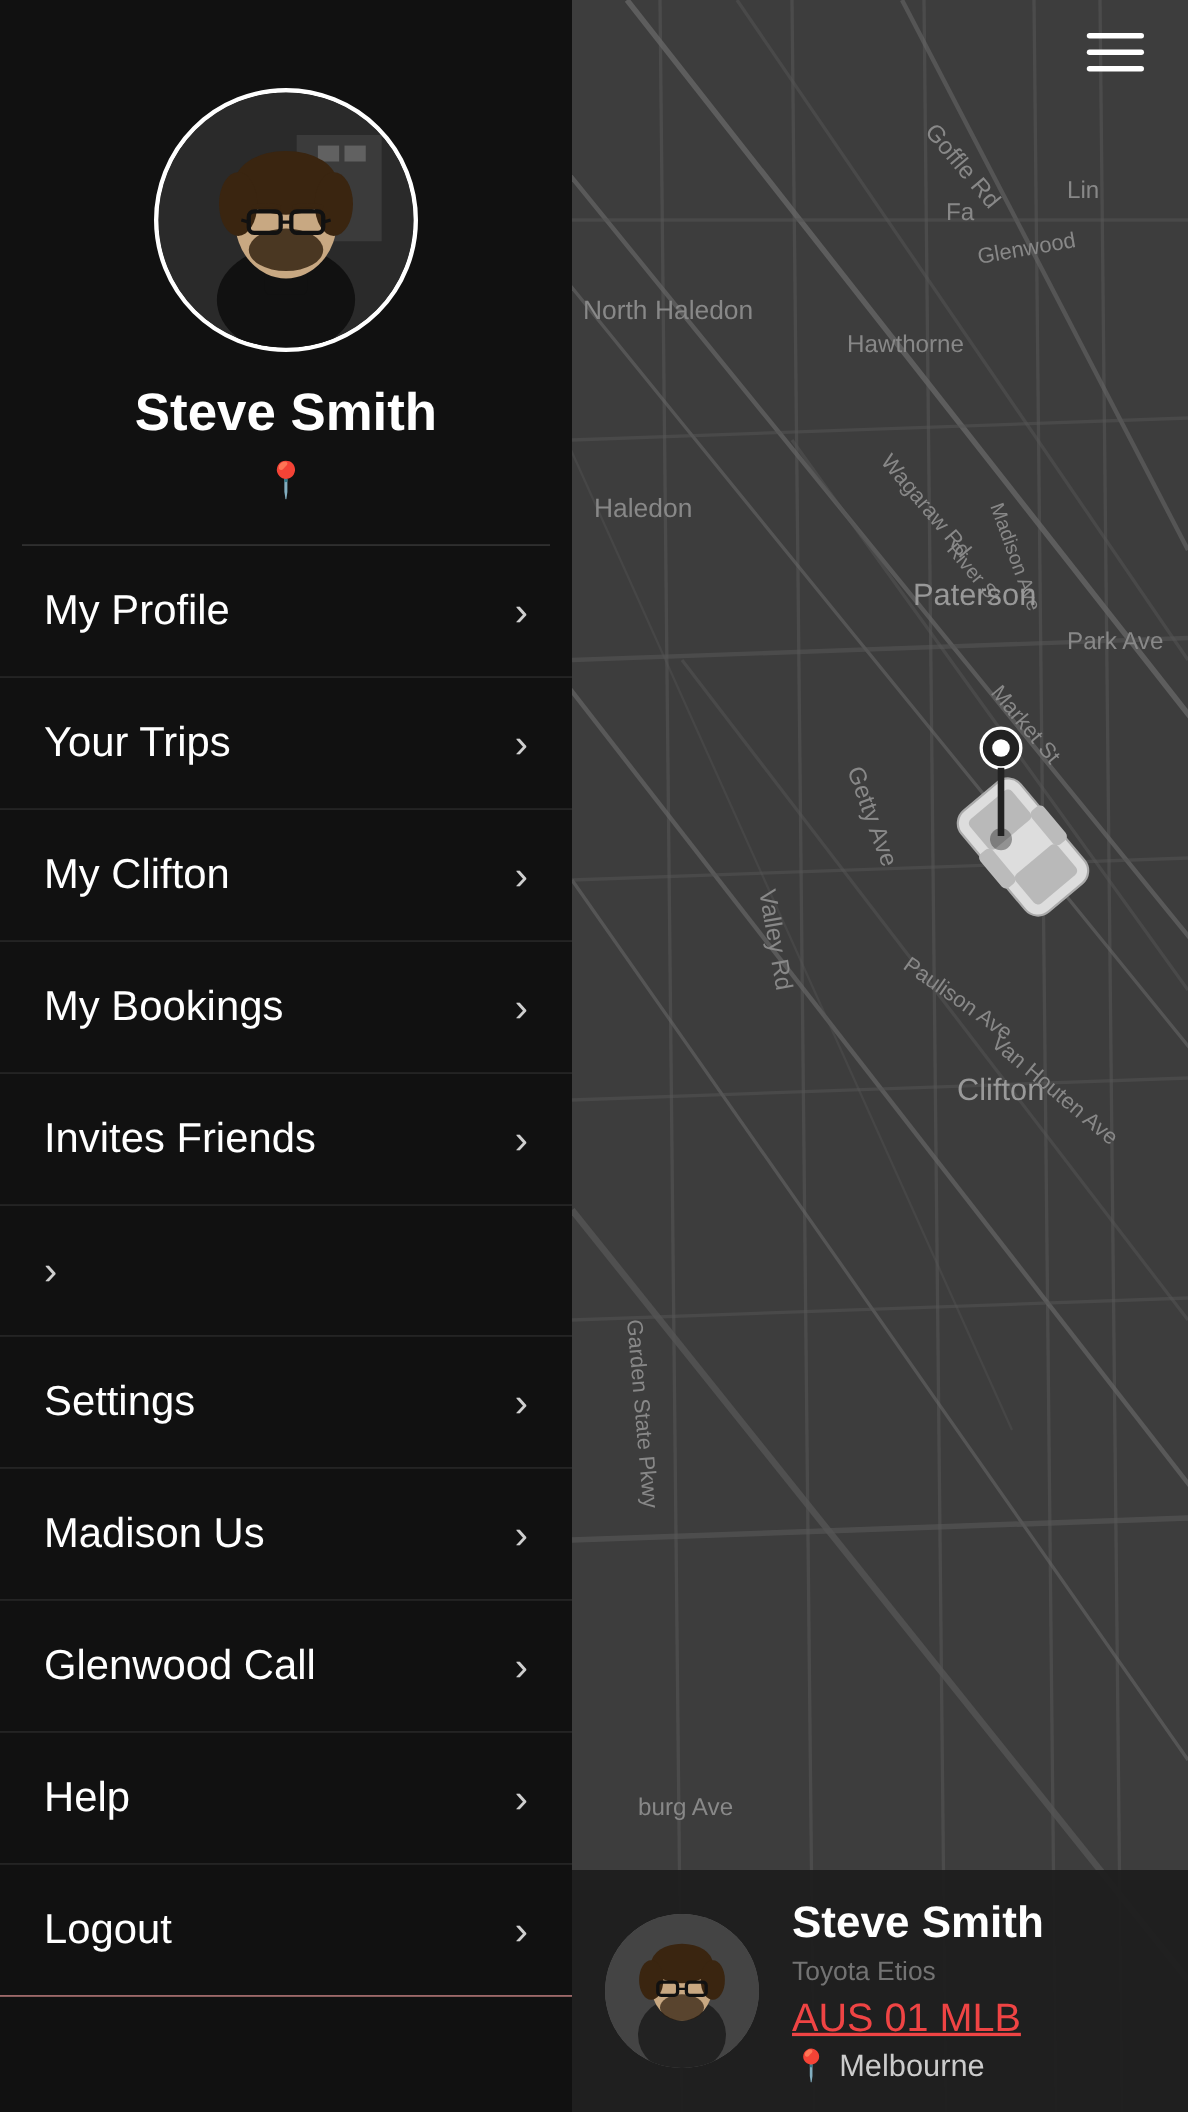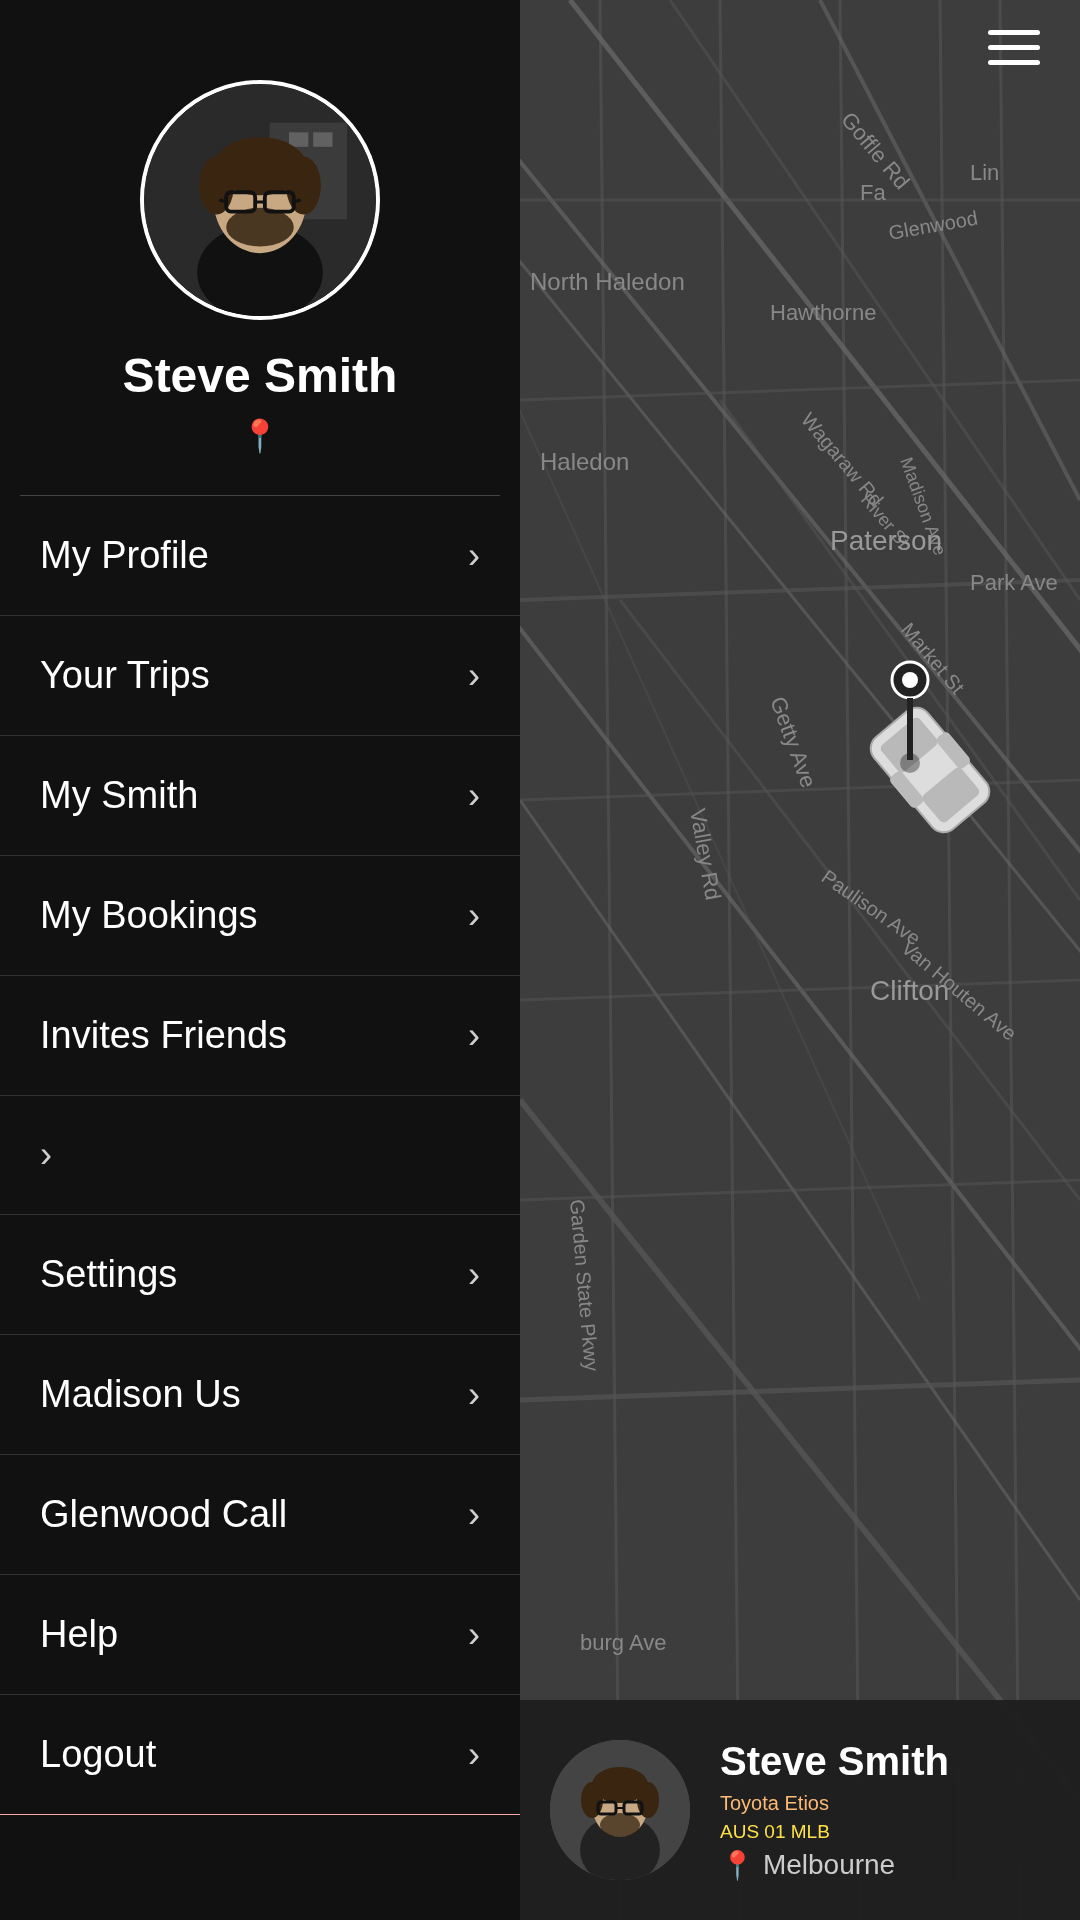--- a/index.html
+++ b/index.html
@@ -175,29 +175,30 @@
     }
 
     .driver-name {
       color: #fff;
       font-size: 40px;
       font-weight: 600;
       margin-bottom: 8px;
     }
 
     .driver-car {
-      color: #fdba74;
-      font-size: 20px;
+      color: #737373;
+      font-size: 24px;
       margin-bottom: 6px;
     }
 
     .driver-plate {
-      color: #fde047;
-      font-size: 19px;
+      color: #ef4444;
+      font-size: 36px;
       margin-bottom: 6px;
+      text-decoration: underline;
     }
 
     .driver-location-row {
       color: #ccc;
       font-size: 28px;
       display: flex;
       align-items: center;
       gap: 8px;
     }
   </style>
@@ -326,21 +327,21 @@
 
   <div class="menu-item">
         <span class="menu-label">My Profile</span>
         <span class="chevron-icon">›</span>
       </div>
       <div class="menu-item">
         <span class="menu-label">Your Trips</span>
         <span class="chevron-icon">›</span>
       </div>
       <div class="menu-item">
-        <span class="menu-label">My Smith</span>
+        <span class="menu-label">My Clifton</span>
         <span class="chevron-icon">›</span>
       </div>
       <div class="menu-item">
         <span class="menu-label">My Bookings</span>
         <span class="chevron-icon">›</span>
       </div>
       <div class="menu-item">
         <span class="menu-label">Invites Friends</span>
         <span class="chevron-icon">›</span>
       </div>

